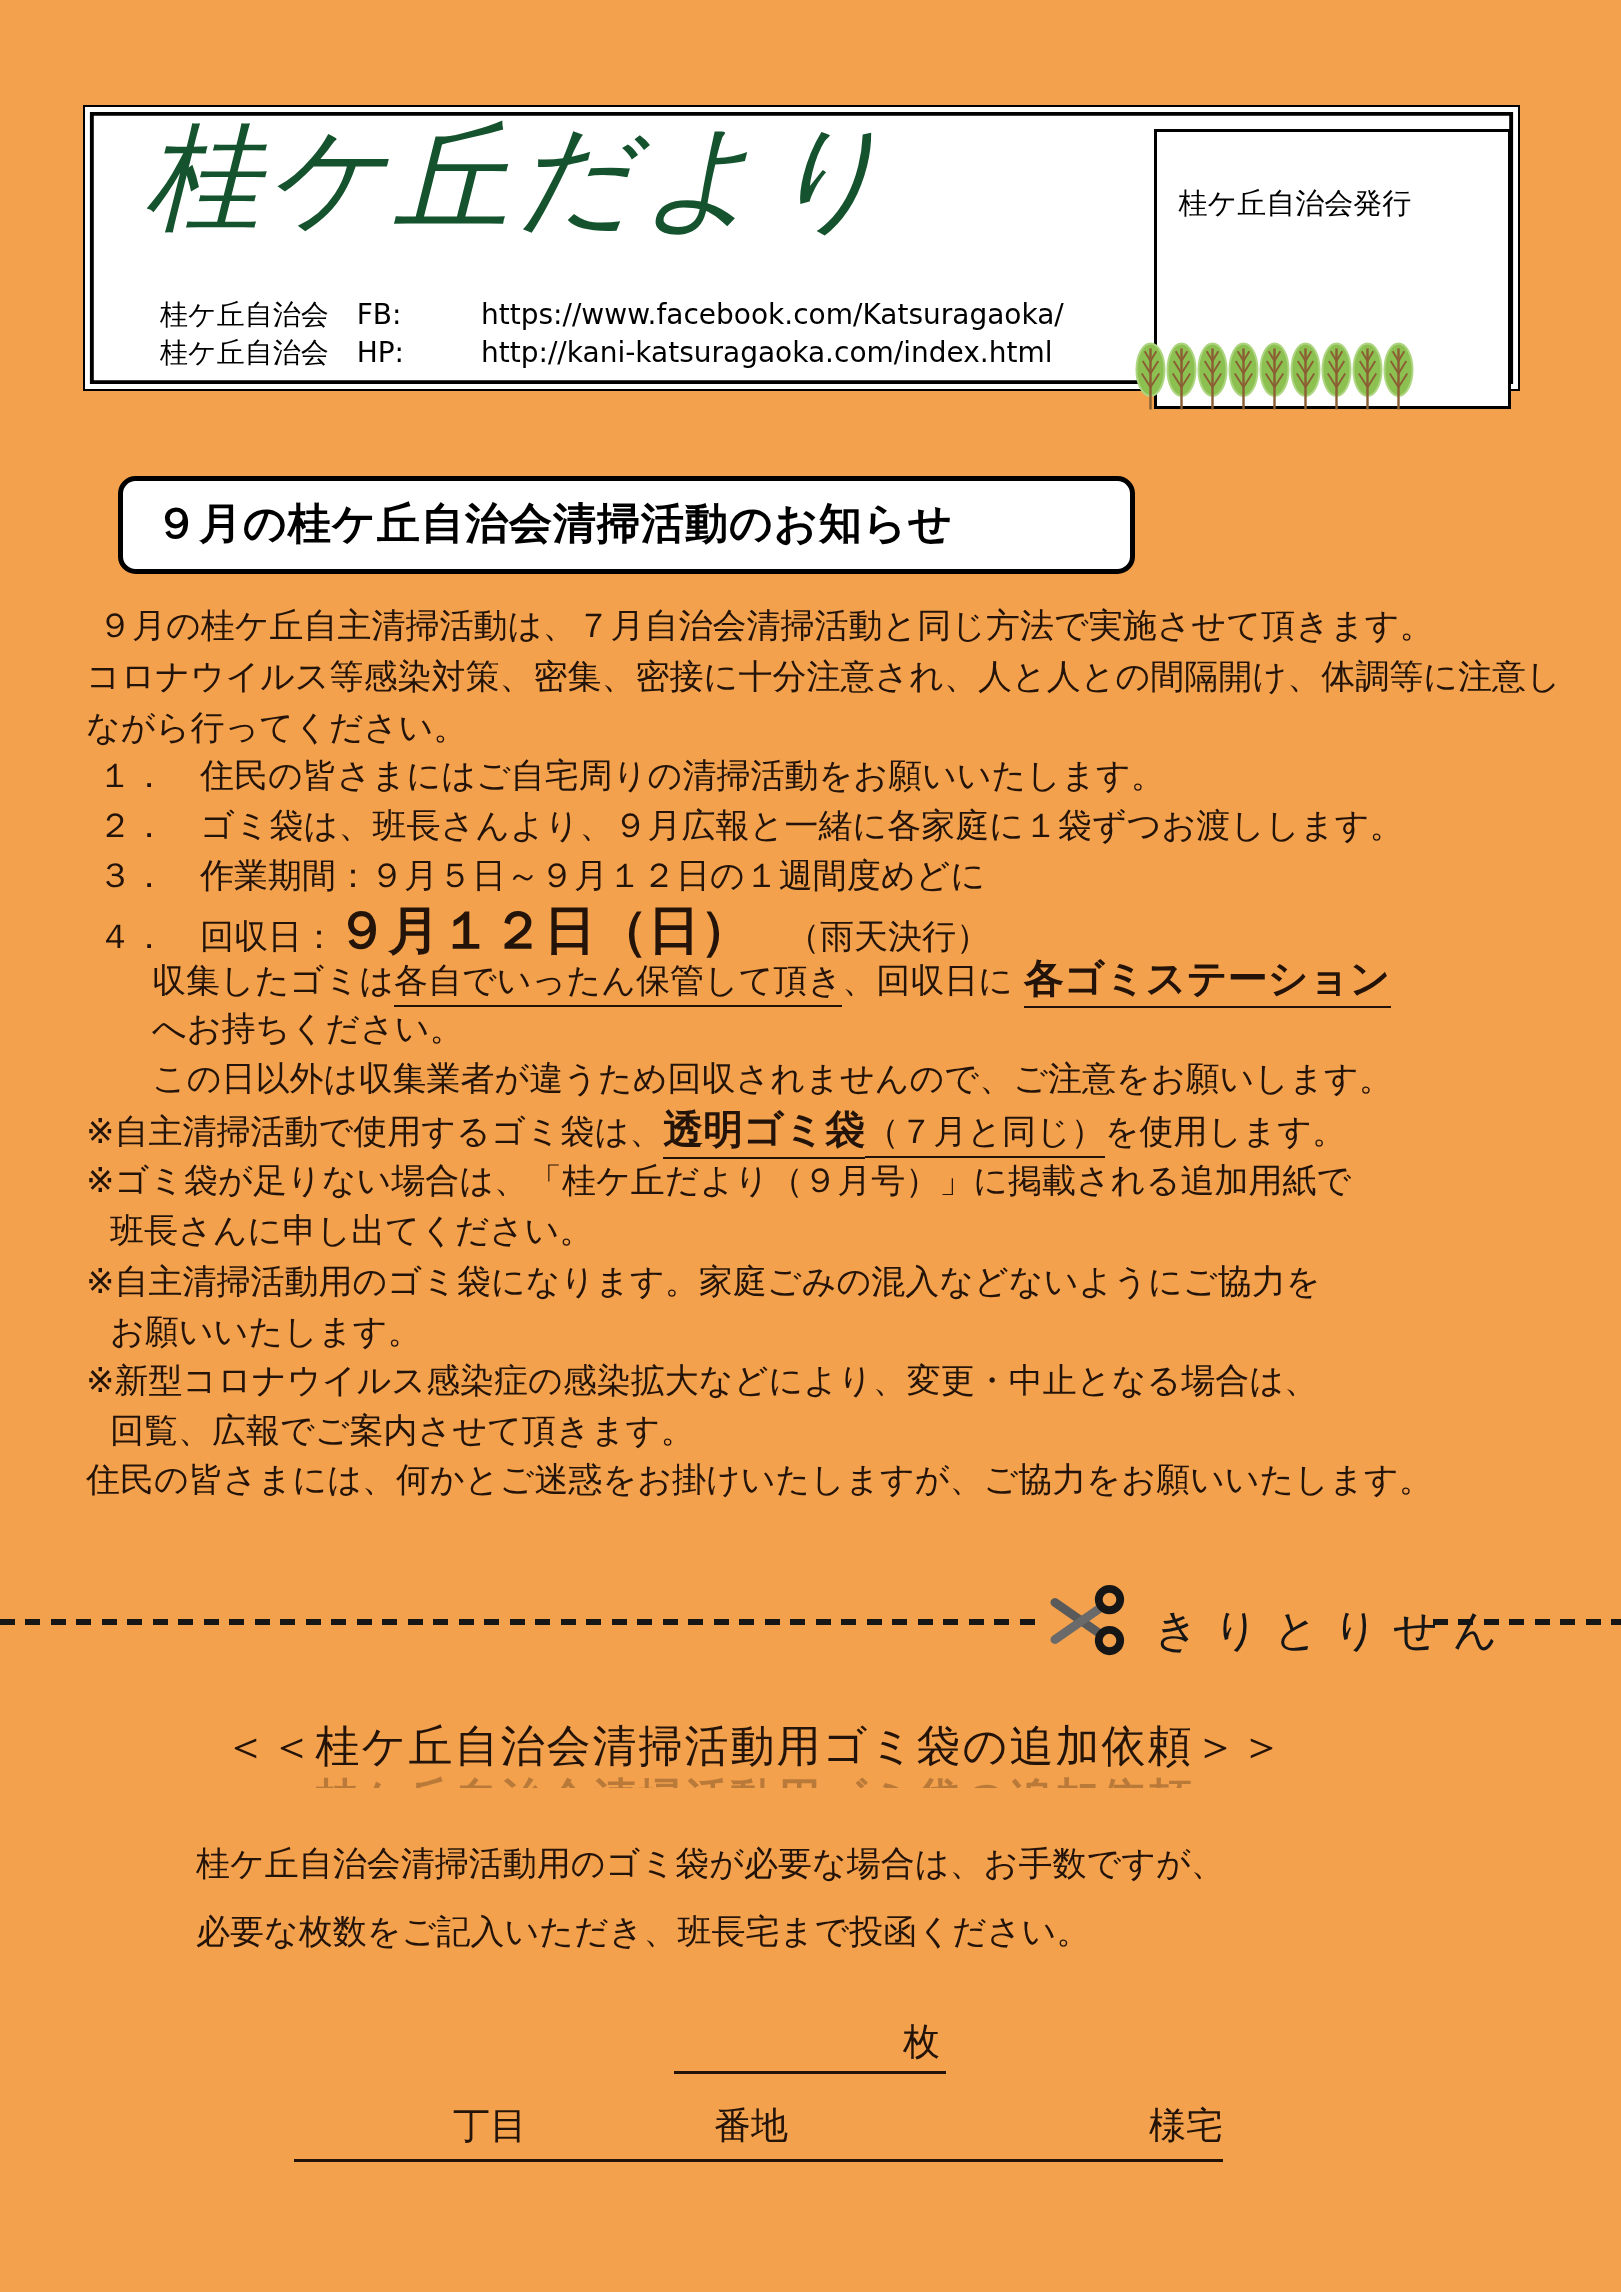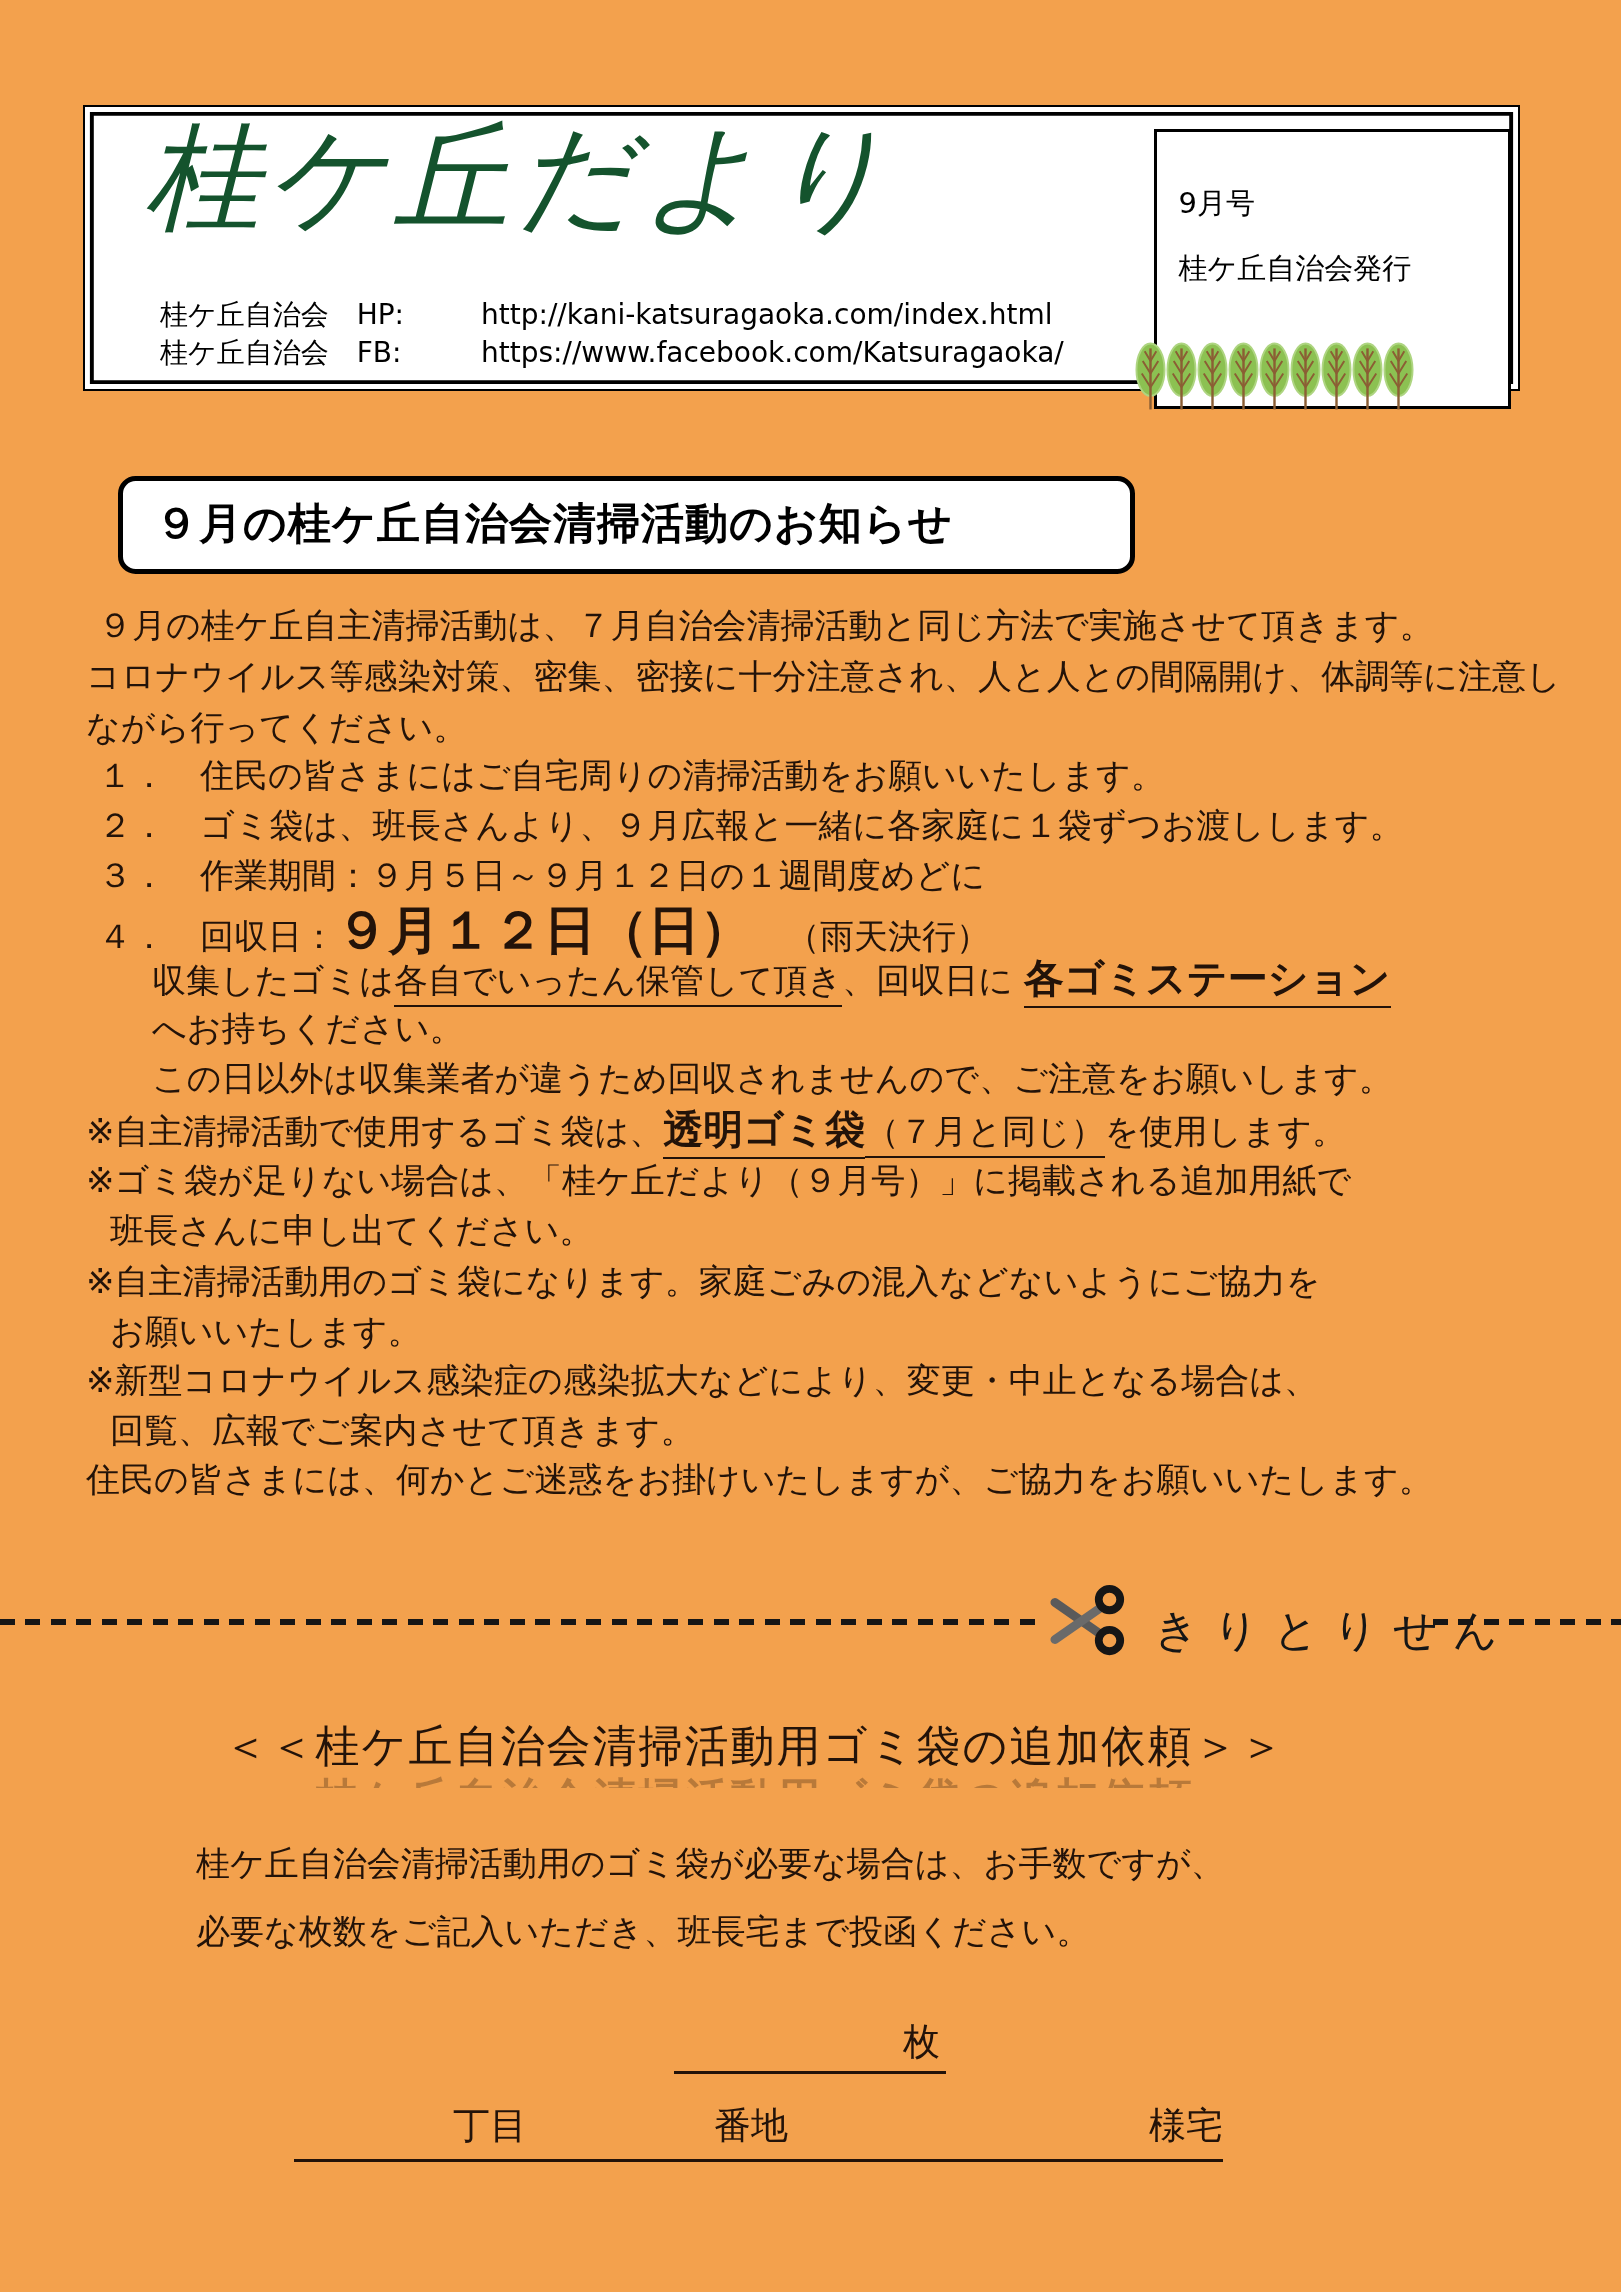--- a/index.html
+++ b/index.html
@@ -84,29 +84,28 @@
 </style>
 </head>
 <body>
 
 <div class="abs header-box"></div>
 
 <div class="abs main-title">桂ケ丘だより</div>
 
 <div class="abs link-rows">
   <div>
+    <span class="link-label">桂ケ丘自治会　FB:</span><span>https://www.facebook.com/Katsuragaoka/</span>
+  </div>
+  <div>
     <span class="link-label">桂ケ丘自治会　HP:</span><span>http://kani-katsuragaoka.com/index.html</span>
   </div>
-  <div>
-    <span class="link-label">桂ケ丘自治会　FB:</span><span>https://www.facebook.com/Katsuragaoka/</span>
-  </div>
 </div>
 
 <div class="abs issue-box">
-  <div>9月号</div>
   <div>桂ケ丘自治会発行</div>
 </div>
 
 <div class="abs tree-row">
   <svg width="31" height="71" viewBox="0 0 32 72">
     <ellipse cx="16" cy="29" rx="14.5" ry="27" fill="#8CC152" stroke="#AED581" stroke-width="2"></ellipse>
     <path d="M16 70 L16 7" stroke="#8B5E34" stroke-width="2.5" fill="none"></path>
     <path d="M16 47 L7 33 M16 47 L25 33 M16 33 L8 20 M16 33 L24 20 M16 20 L10 10 M16 20 L22 10" stroke="#8B5E34" stroke-width="2" fill="none"></path>
   </svg>
 

